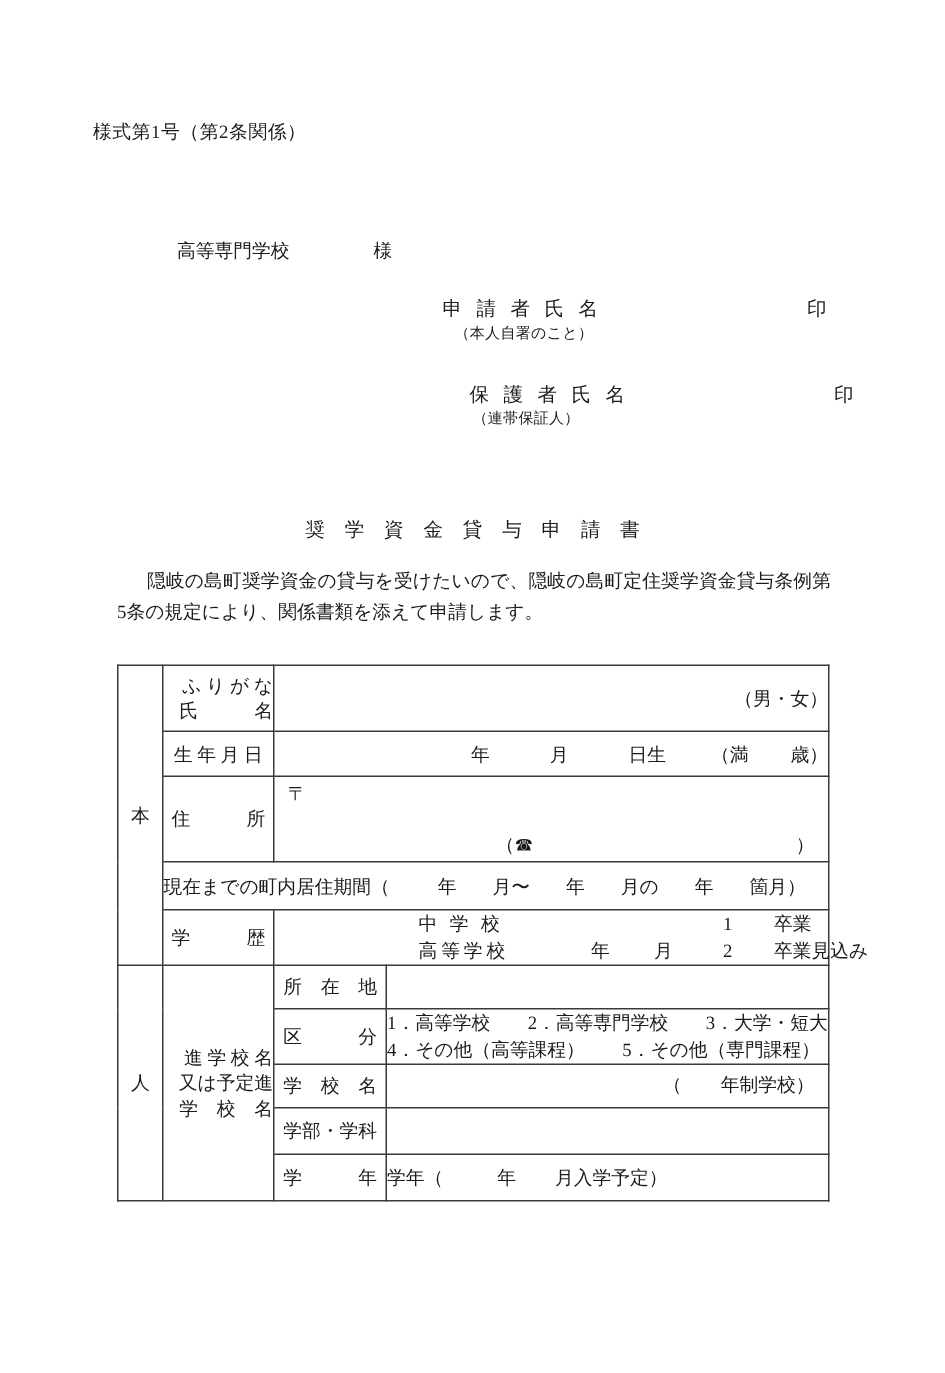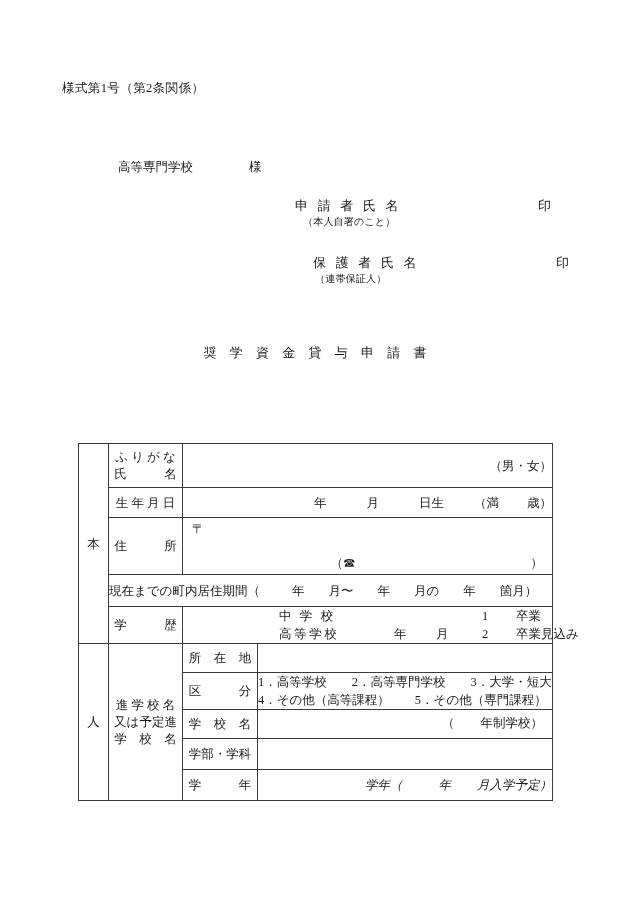--- a/index.html
+++ b/index.html
@@ -106,21 +106,21 @@
   .vlabel {
     text-align: center;
     font-size: 12.5px;
   }
   .rlabel {
     text-align: center;
     padding: 0 7px;
     white-space: nowrap;
   }
 
-  .nm-line { text-align: center; line-height: 17px; }
+  .nm-line { text-align: right; line-height: 17px; }
   .right-note { text-align: right; padding-right: 9px; }
 
   .dob { padding-left: 40px; white-space: nowrap; }
   .dob .g1 { display: inline-block; width: 42px; }
   .dob .g2 { display: inline-block; width: 40px; }
   .dob .g3 { display: inline-block; width: 30px; }
   .dob .g4 { display: inline-block; width: 28px; }
 
   .addr-cell { height: 56px; position: relative; }
   .addr-post { position: absolute; left: 9px; top: 2px; }
@@ -138,21 +138,21 @@
   .edu-ym { display: inline-block; width: 88px; }
   .edu-ym .yy { display: inline-block; width: 42px; }
   .edu-num { display: inline-block; width: 34px; }
 
   .kubun { padding: 2px 0 2px 9px; line-height: 18px; white-space: nowrap; }
 
   .school-name-cell { position: relative; height: 28px; }
   .school-name-note { position: absolute; right: 9px; top: 4px; white-space: nowrap; }
   .school-name-note .gap { display: inline-block; width: 26px; }
 
-  .grade-cell { text-align: right; white-space: nowrap; padding-right: 14px; font-style: italic; }
+  .grade-cell { text-align: left; white-space: nowrap; padding-right: 14px; }
   .grade-cell .g { display: inline-block; width: 36px; }
   .grade-cell .g2 { display: inline-block; width: 26px; }
 
   .nowrap { white-space: nowrap; }
 </style>
 </head>
 <body>
 
 <div class="page">
 
@@ -170,20 +170,21 @@
   <div class="sig-block sig-note" id="sig-applicant-note">（本人自署のこと）</div>
 
   <div class="sig-block" id="sig-guarantor">
     <span class="sig-label">保 護 者 氏 名</span>
     <span class="sig-seal">印</span>
   </div>
   <div class="sig-block sig-note" id="sig-guarantor-note">（連帯保証人）</div>
 
   <div class="doc-title">奨 学 資 金 貸 与 申 請 書</div>
 
+  <div class="intro">隠岐の島町奨学資金の貸与を受けたいので、隠岐の島町定住奨学資金貸与条例第5条の規定により、関係書類を添えて申請します。</div>
 
   <table class="form-table">
     <colgroup>
       <col class="col-a">
         <col class="col-b">
         <col class="col-c">
         <col>
     </colgroup>
     <tbody>
 

